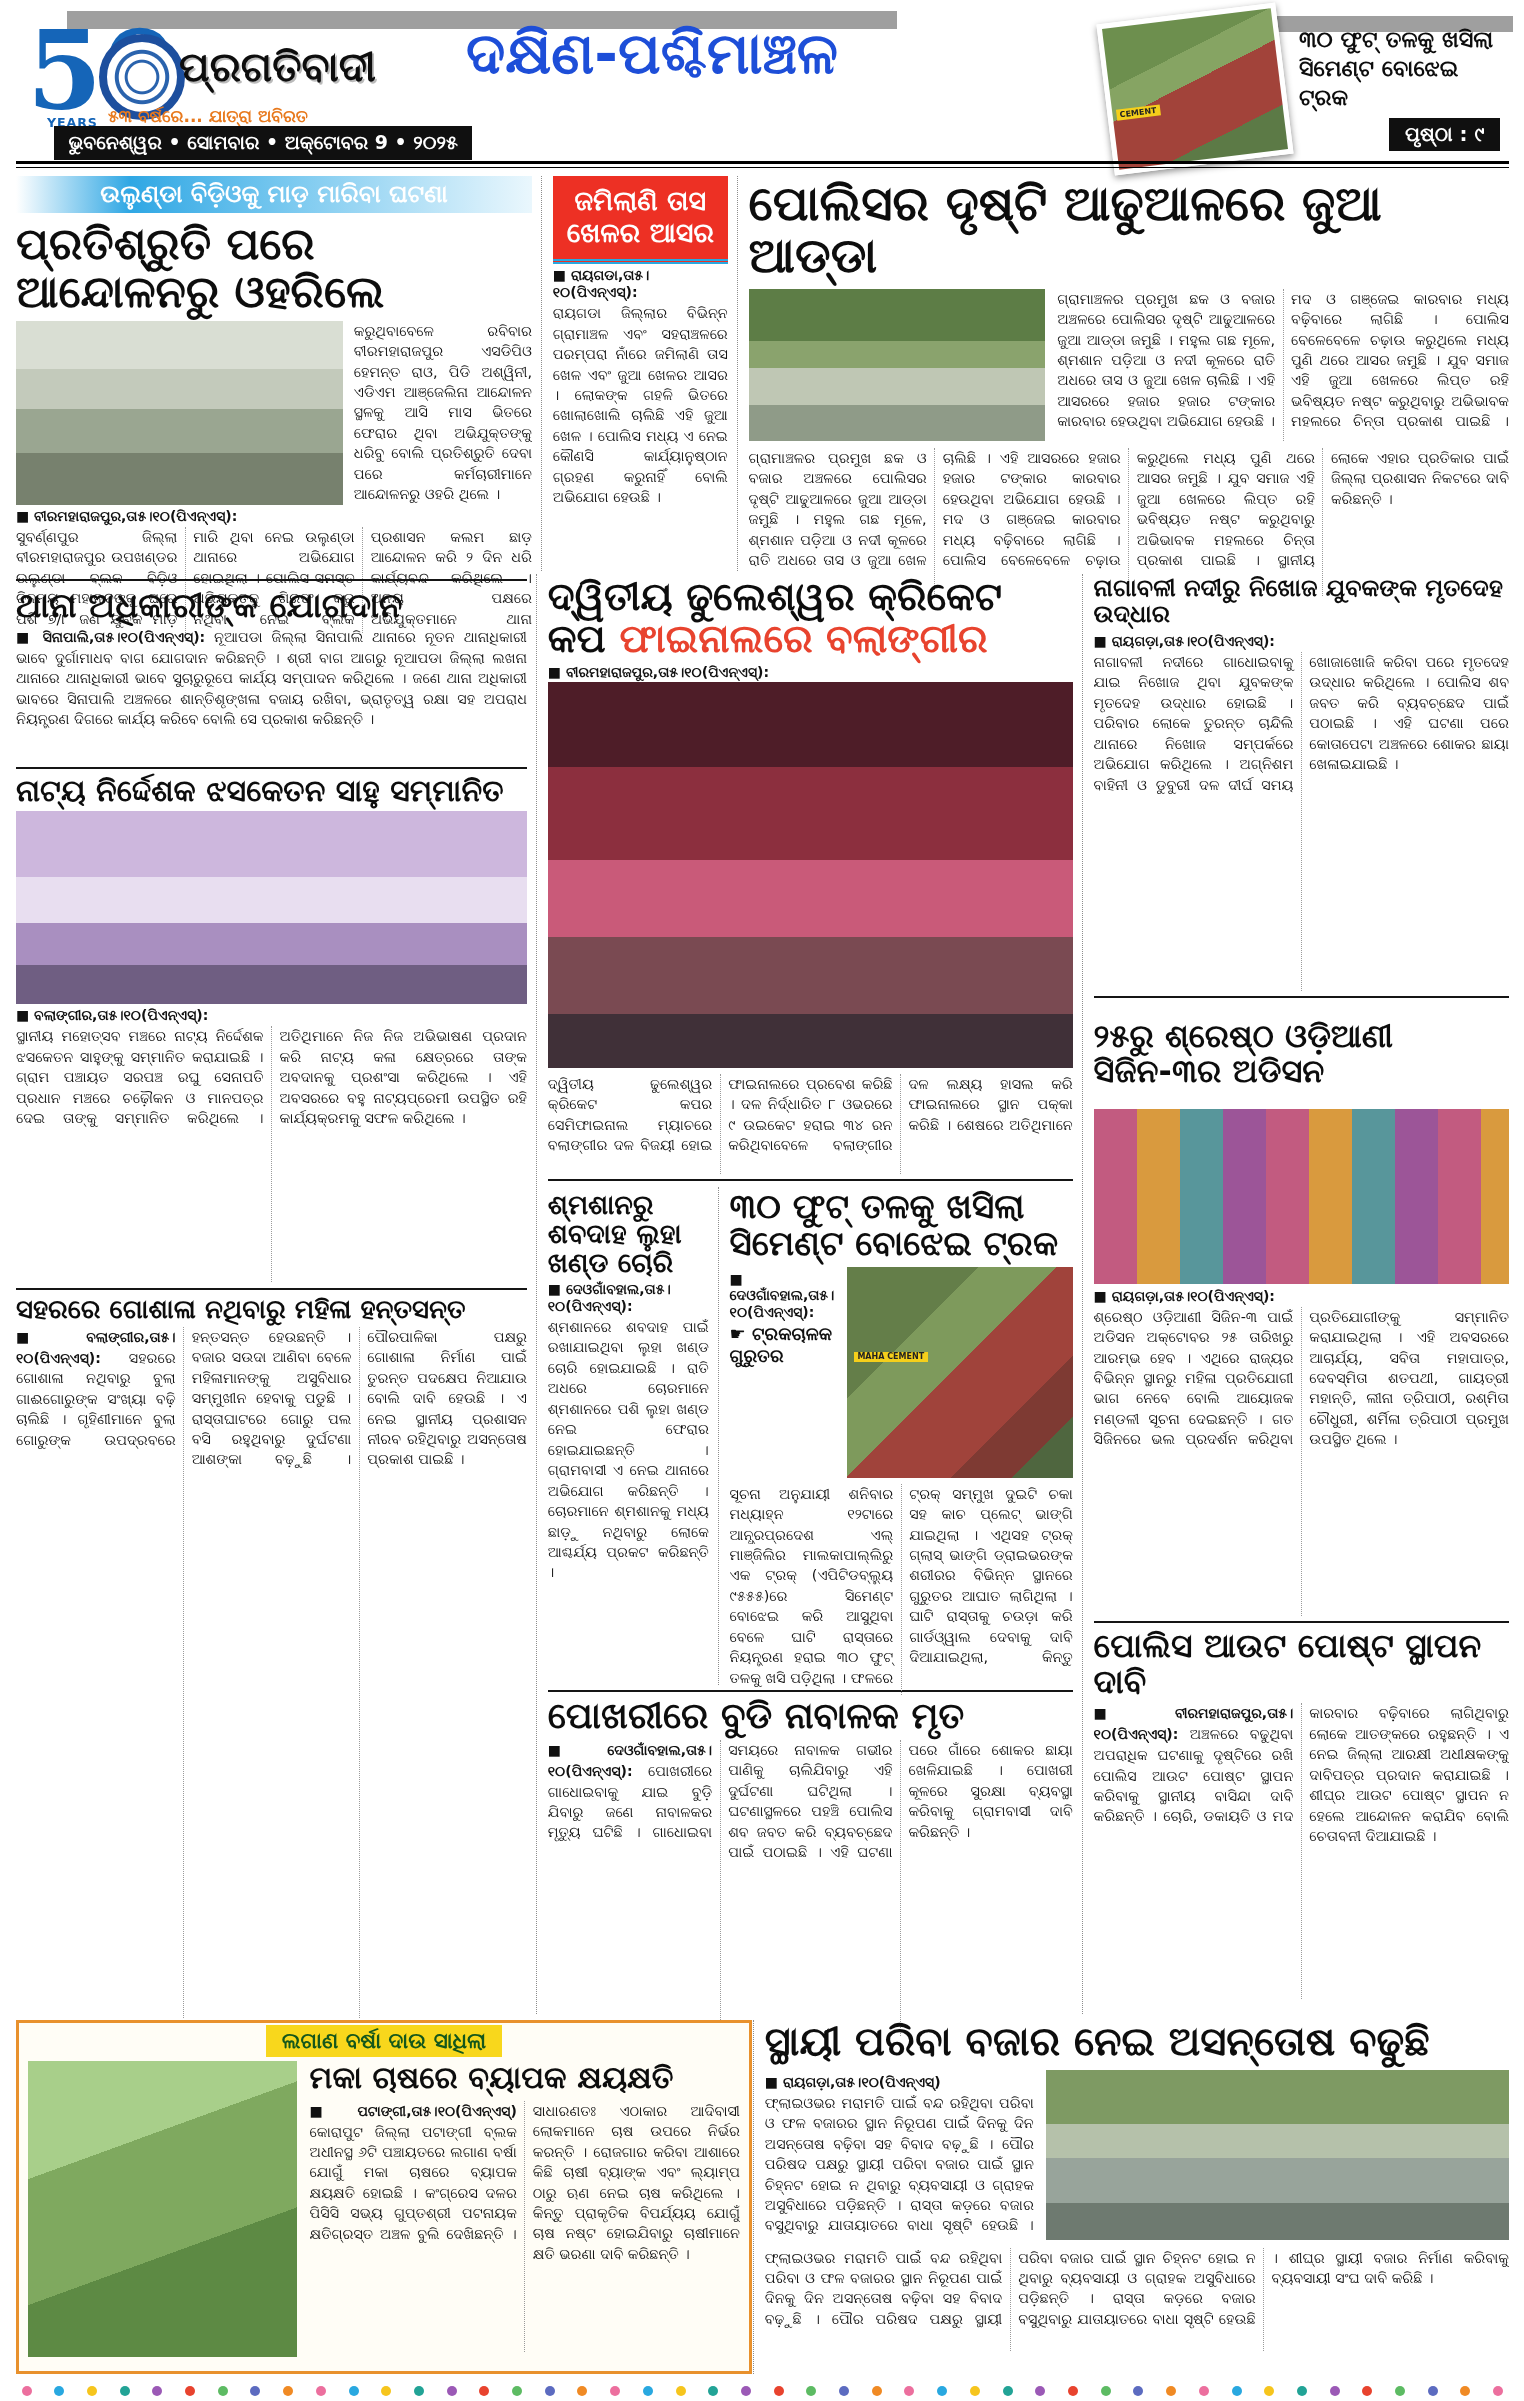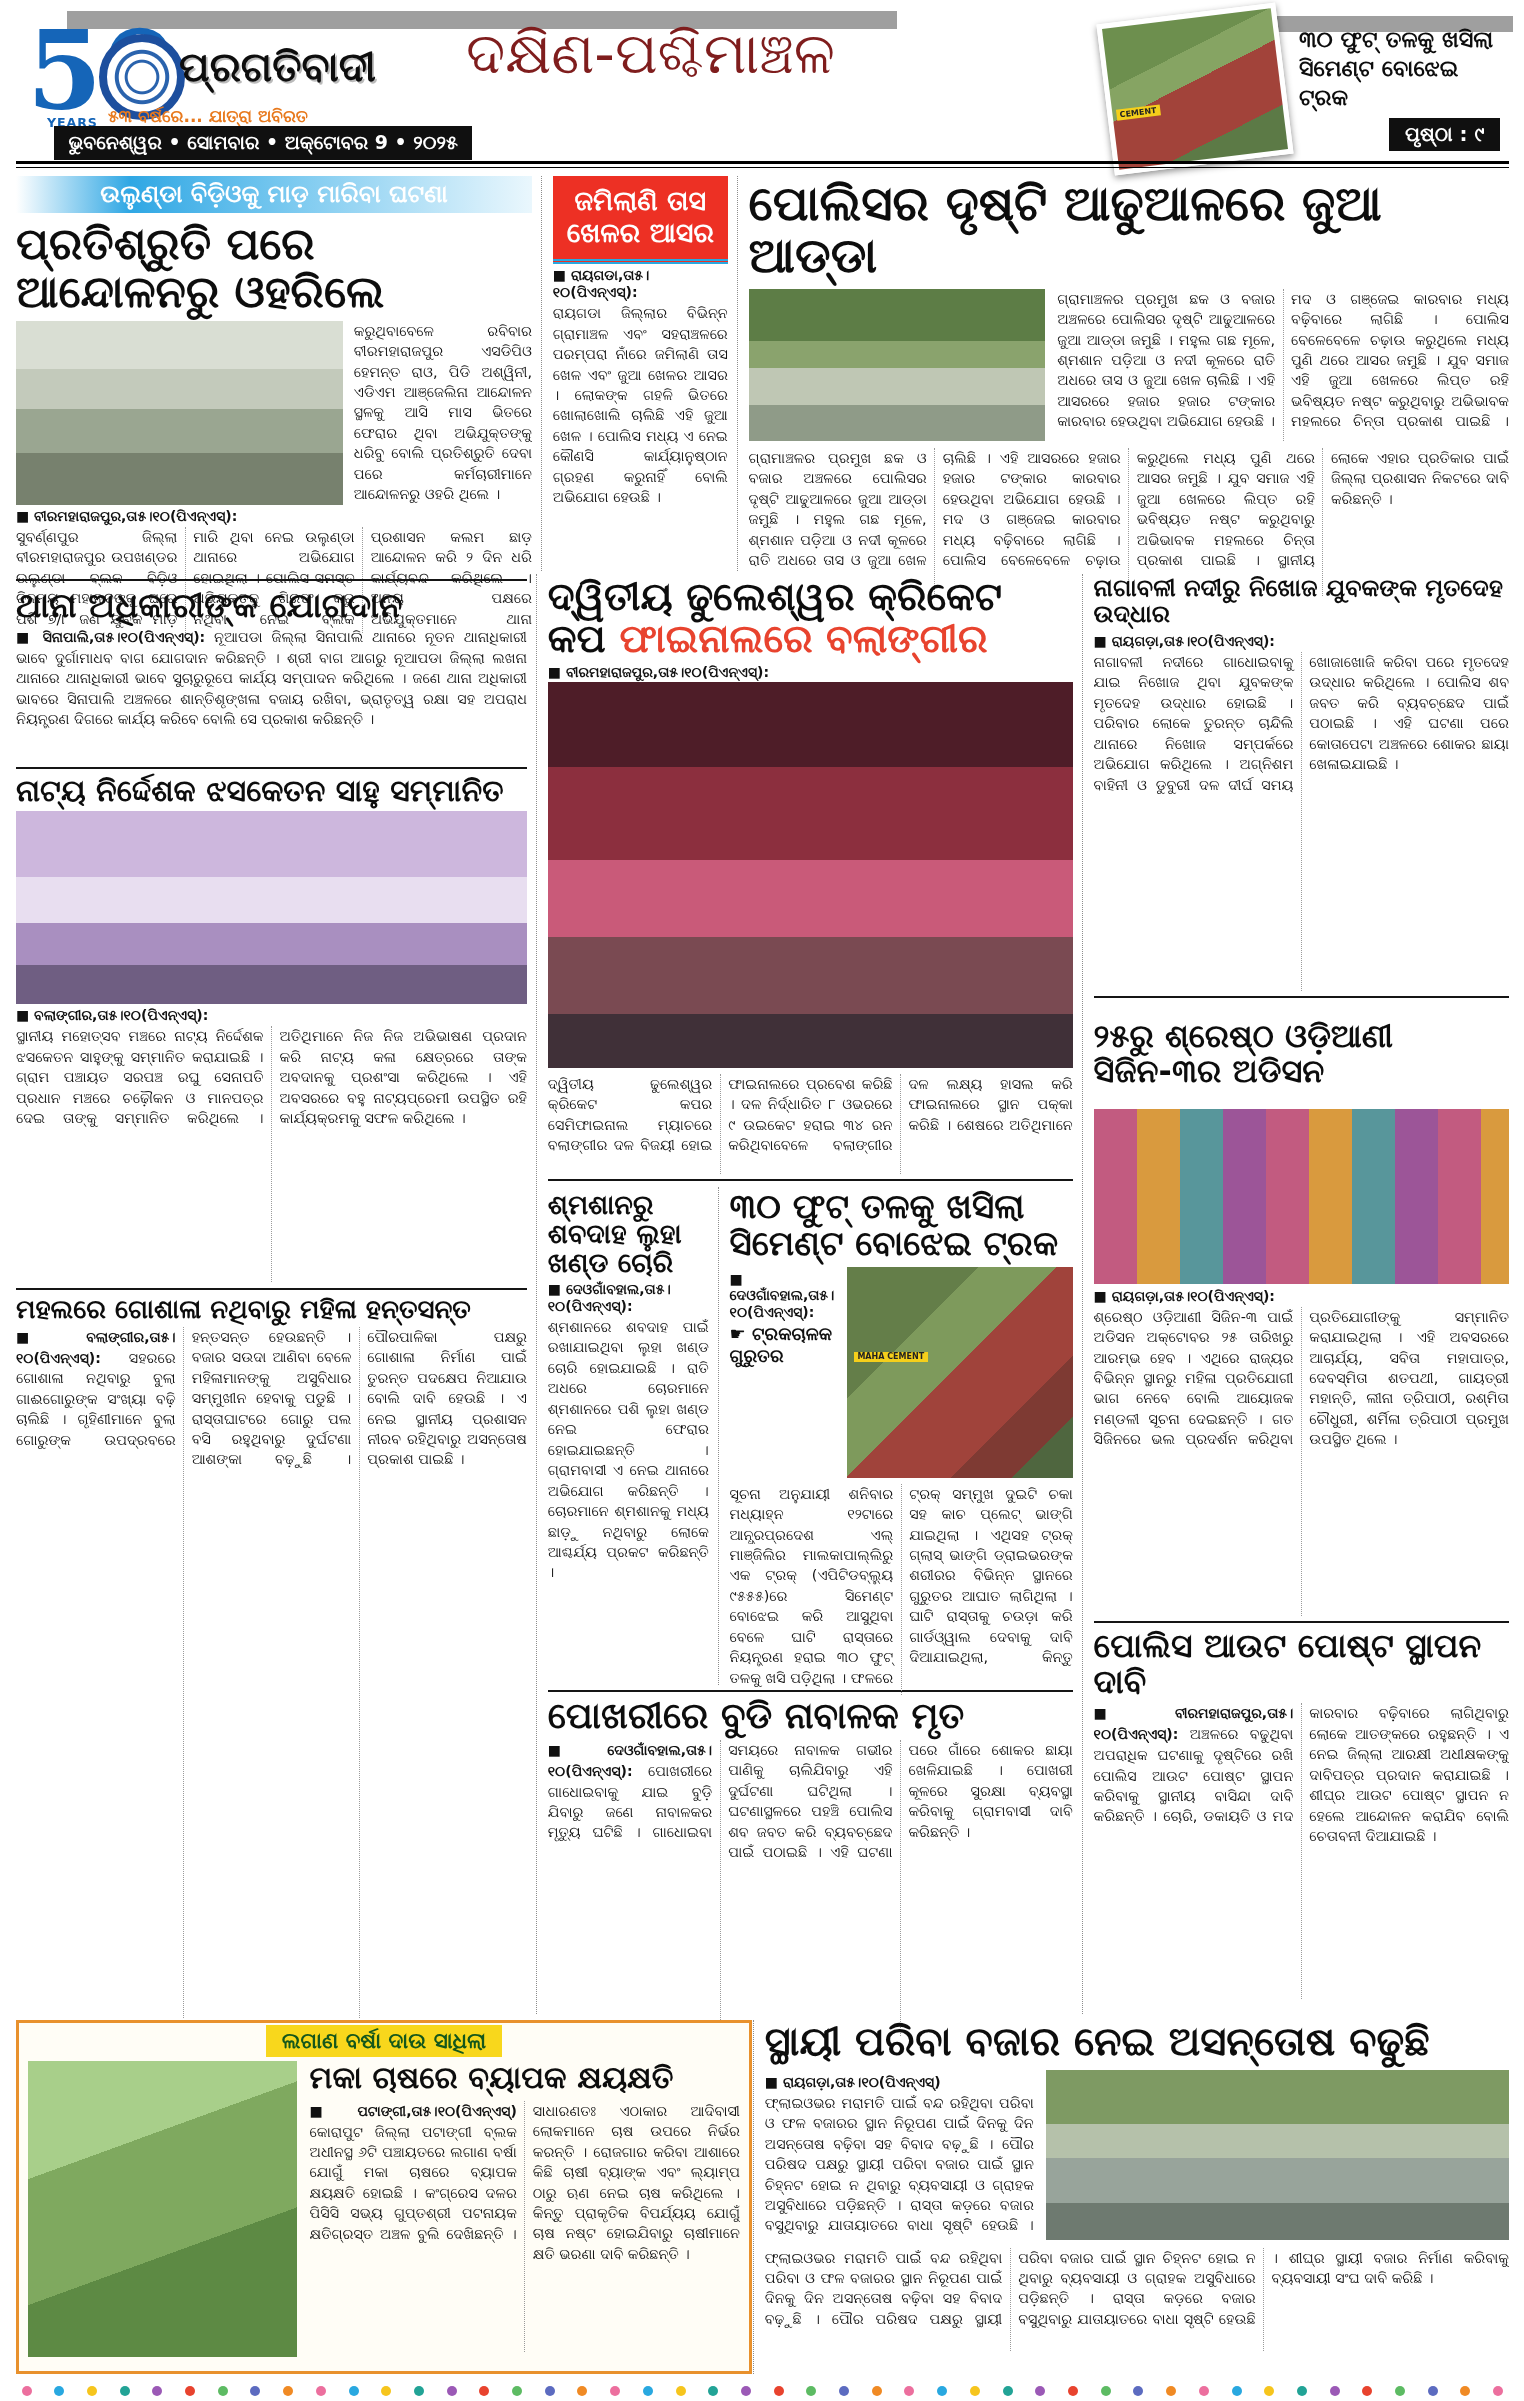--- a/index.html
+++ b/index.html
@@ -8,21 +8,21 @@
   .abs{position:absolute;}
   
   .scanbar{background:#9f9f9f;}
   .logo-five{font-size:108px;font-weight:bold;color:#1565b8;line-height:.8;font-family:"DejaVu Serif","Liberation Serif",serif;}
   .logo-circle{width:70px;height:70px;border-radius:50%;border:8px solid #1d4f9e;background:
      radial-gradient(circle at 50% 50%, #ffffff 0 28%, #2a63ad 30% 34%, #ffffff 36% 46%, #2a63ad 48% 54%, #ffffff 56%);}
   .years{color:#1565b8;font-weight:bold;font-size:12.6px;letter-spacing:0.9px;}
   .paper-name{font-size:41px;font-weight:bold;color:#0d0d0d;text-shadow:1.8px 1.8px 0 #bbb;}
   .tagline{color:#e8791d;font-weight:bold;font-size:17px;}
   .dateline{background:#101010;color:#fff;font-weight:bold;font-size:19px;padding:4.5px 14.4px 6.3px;display:inline-block;}
-  .page-title{font-size:57px;font-weight:normal;color:#7f1d1d;white-space:nowrap;}
+  .page-title{font-size:57px;font-weight:bold;color:#1d4ed8;white-space:nowrap;}
   .promo-photo{width:170px;height:142px;background:#fff;border:5.4px solid #fff;
      box-shadow:0 2.7px 7.2px rgba(0,0,0,.45);transform:rotate(-7deg);}
   .promo-inner{width:100%;height:100%;background:
      linear-gradient(160deg,#6d8f4e 0 30%,#86a463 30% 46%,#a2433a 46% 78%,#5c7a46 78%);position:relative;}
   .chip{position:absolute;left:3.6px;top:58%;background:#f5cf1b;color:#222;font-size:8px;font-weight:bold;padding:0.9px 3.6px;}
   .promo-caption{font-size:22.4px;font-weight:bold;line-height:1.3;color:#0d0d0d;}
   .page-badge{background:#101010;color:#fff;font-weight:bold;font-size:20px;padding:3.6px 16px 5.4px;display:inline-block;}
   .double-rule{border-top:3.6px solid #000;border-bottom:1.8px solid #000;height:2.7px;}
   
   .kicker{background:linear-gradient(90deg,#ffffff 0,#2fa7e4 22%,#7fcbf0 55%,#eaf7fd 100%);
@@ -128,21 +128,21 @@
       </div>
       <div class="xrule"></div>
       <div>
         <div class="hl" style="font-size:30px;margin:3.6px 0;">ନାଟ୍ୟ ନିର୍ଦ୍ଦେଶକ ଝସକେତନ ସାହୁ ସମ୍ମାନିତ</div>
         <div class="photo ph-stage" style="width:100%;height:193px;"></div>
         <div class="byline">■ ବଲାଙ୍ଗୀର,ତା୫।୧୦(ପିଏନ୍‌ଏସ୍):</div>
         <div class="body cols2" style="height:256px;">ସ୍ଥାନୀୟ ମହୋତ୍ସବ ମଞ୍ଚରେ ନାଟ୍ୟ ନିର୍ଦ୍ଦେଶକ ଝସକେତନ ସାହୁଙ୍କୁ ସମ୍ମାନିତ କରାଯାଇଛି । ଗ୍ରାମ ପଞ୍ଚାୟତ ସରପଞ୍ଚ ରଘୁ ସେନାପତି ପ୍ରଧାନ ମଞ୍ଚରେ ଚଢ଼ୌକନ ଓ ମାନପତ୍ର ଦେଇ ତାଙ୍କୁ ସମ୍ମାନିତ କରିଥିଲେ । ଅତିଥିମାନେ ନିଜ ନିଜ ଅଭିଭାଷଣ ପ୍ରଦାନ କରି ନାଟ୍ୟ କଳା କ୍ଷେତ୍ରରେ ତାଙ୍କ ଅବଦାନକୁ ପ୍ରଶଂସା କରିଥିଲେ । ଏହି ଅବସରରେ ବହୁ ନାଟ୍ୟପ୍ରେମୀ ଉପସ୍ଥିତ ରହି କାର୍ଯ୍ୟକ୍ରମକୁ ସଫଳ କରିଥିଲେ ।</div>
       </div>
       <div class="xrule"></div>
       <div>
-        <div class="hl" style="font-size:26px;margin:3.6px 0;">ମହଲରେ ଗୋଶାଳା ନଥିବାରୁ ମହିଳା ହନ୍ତସନ୍ତ</div>
+        <div class="hl" style="font-size:26px;margin:3.6px 0;">ସହରରେ ଗୋଶାଳା ନଥିବାରୁ ମହିଳା ହନ୍ତସନ୍ତ</div>
         <div class="body cols3" style="height:691px;"><span class="byline">■ ବଲାଙ୍ଗୀର,ତା୫।୧୦(ପିଏନ୍‌ଏସ୍):</span> <span>ସହରରେ ଗୋଶାଳା ନଥିବାରୁ ବୁଲା ଗାଈଗୋରୁଙ୍କ ସଂଖ୍ୟା ବଢ଼ି ଚାଲିଛି । ଗୃହିଣୀମାନେ ବୁଲା ଗୋରୁଙ୍କ ଉପଦ୍ରବରେ ହନ୍ତସନ୍ତ ହେଉଛନ୍ତି । ବଜାର ସଉଦା ଆଣିବା ବେଳେ ମହିଳାମାନଙ୍କୁ ଅସୁବିଧାର ସମ୍ମୁଖୀନ ହେବାକୁ ପଡୁଛି । ରାସ୍ତାଘାଟରେ ଗୋରୁ ପଲ ବସି ରହୁଥିବାରୁ ଦୁର୍ଘଟଣା ଆଶଙ୍କା ବଢ଼ୁଛି । ପୌରପାଳିକା ପକ୍ଷରୁ ଗୋଶାଳା ନିର୍ମାଣ ପାଇଁ ତୁରନ୍ତ ପଦକ୍ଷେପ ନିଆଯାଉ ବୋଲି ଦାବି ହେଉଛି । ଏ ନେଇ ସ୍ଥାନୀୟ ପ୍ରଶାସନ ନୀରବ ରହିଥିବାରୁ ଅସନ୍ତୋଷ ପ୍ରକାଶ ପାଇଛି ।</span></div>
       </div>
     </div>
 
     <div class="vdot" style="width:525px;flex:none;padding:0 9px 0 10.8px;">
       <div>
         <div class="hl" style="font-size:39px;margin:1.8px 0 3.6px;"><span>ଦ୍ୱିତୀୟ ଢୁଲେଶ୍ୱର କ୍ରିକେଟ କପ </span><span class="hl-red">ଫାଇନାଲରେ ବଲାଙ୍ଗୀର</span></div>
         <div class="byline">■ ବୀରମହାରାଜପୁର,ତା୫।୧୦(ପିଏନ୍‌ଏସ୍):</div>
         <div class="photo ph-fest" style="width:100%;height:386px;"></div>
         <div class="body cols3" style="height:100px;margin-top:5.4px;">ଦ୍ୱିତୀୟ ଢୁଲେଶ୍ୱର କ୍ରିକେଟ କପର ସେମିଫାଇନାଲ ମ୍ୟାଚରେ ବଲାଙ୍ଗୀର ଦଳ ବିଜୟୀ ହୋଇ ଫାଇନାଲରେ ପ୍ରବେଶ କରିଛି । ଦଳ ନିର୍ଦ୍ଧାରିତ ୮ ଓଭରରେ ୯ ଉଇକେଟ ହରାଇ ୩୪ ରନ କରିଥିବାବେଳେ ବଲାଙ୍ଗୀର ଦଳ ଲକ୍ଷ୍ୟ ହାସଲ କରି ଫାଇନାଲରେ ସ୍ଥାନ ପକ୍କା କରିଛି । ଶେଷରେ ଅତିଥିମାନେ ବିଜୟୀ ଦଳକୁ ଟ୍ରଫି ପ୍ରଦାନ କରିଥିଲେ ।</div>

